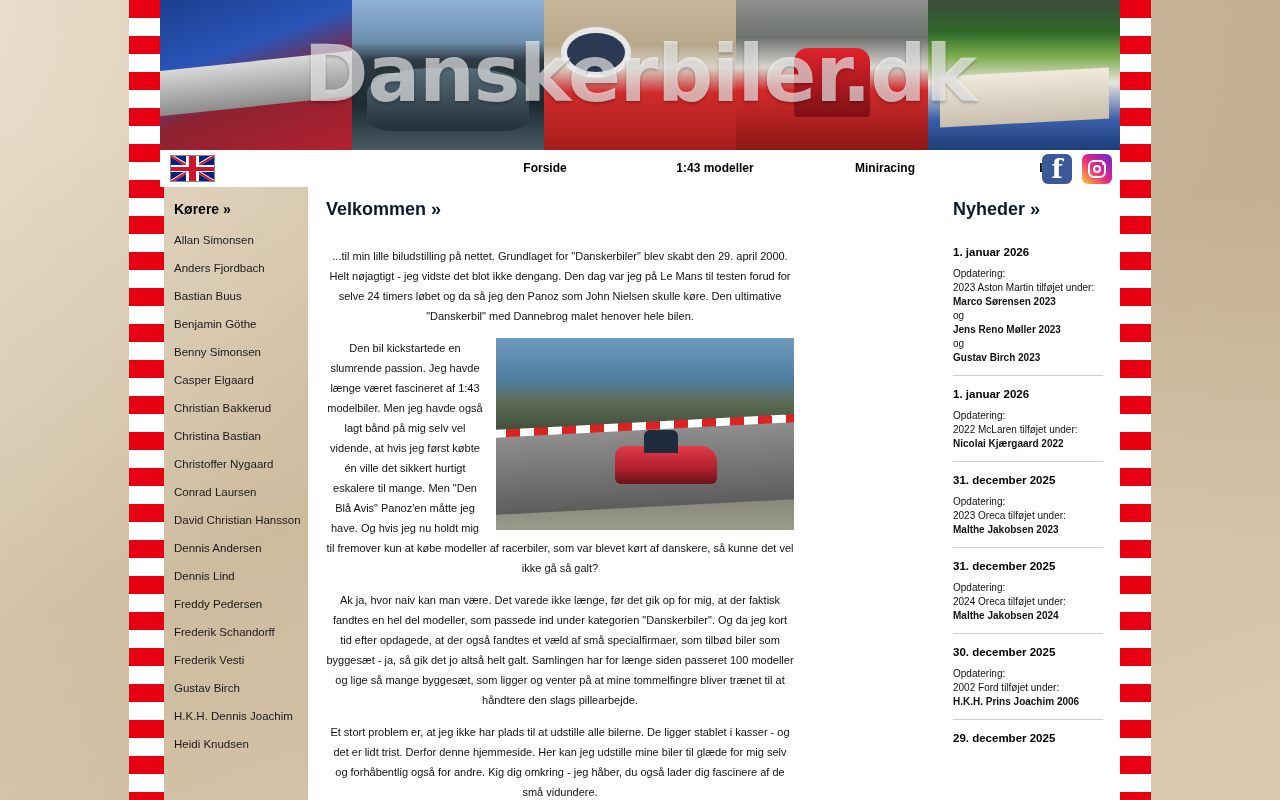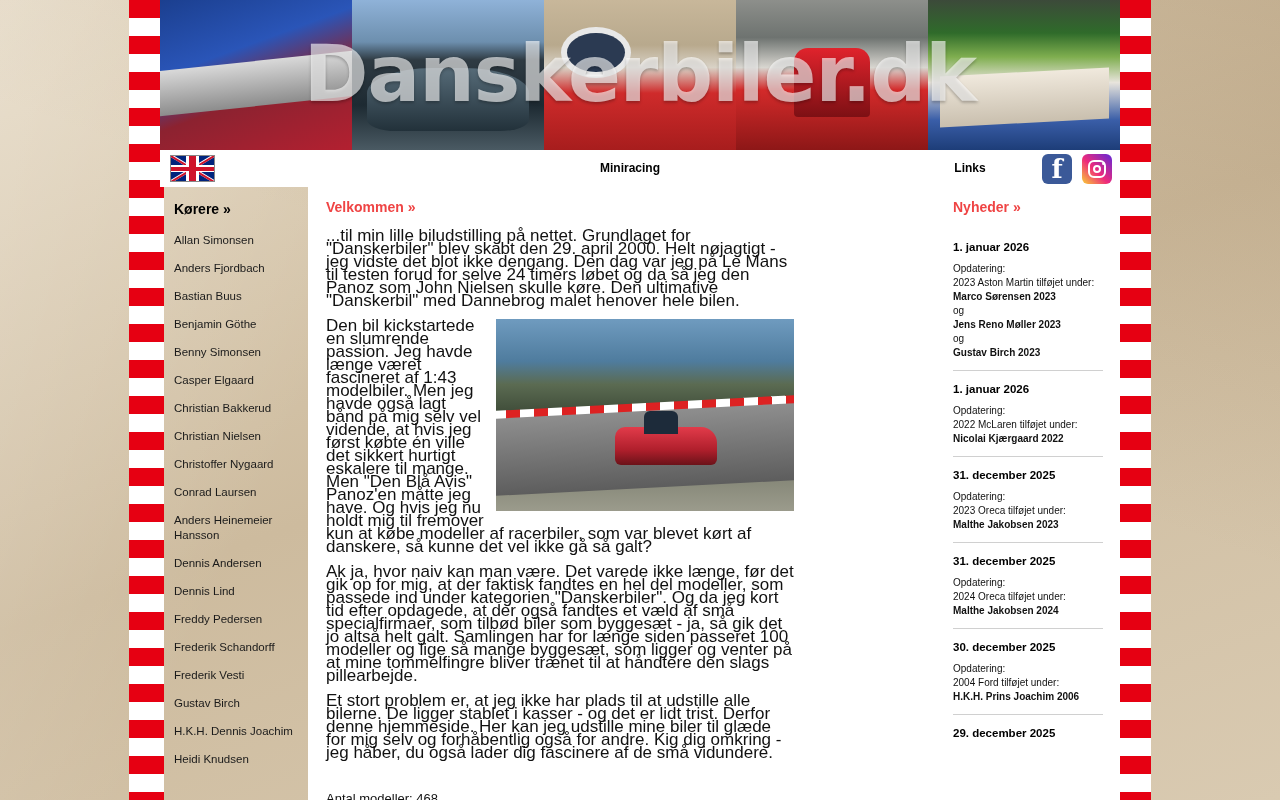--- a/index.html
+++ b/index.html
@@ -278,32 +278,32 @@
     top: 12px;
     width: 468px;
   }
   .news-col {
     position: absolute;
     left: 645px;
     top: 12px;
     width: 150px;
   }
   h2.sec-title {
-    margin: 0 0 14px 0;
-    font-size: 14px;
+    margin: 0 0 26px 0;
+    font-size: 18px;
     font-weight: bold;
-    color: #ef4444;
+    color: #0f172a;
   }
   .news-col h2.sec-title { margin-bottom: 26px; }
   .main-col p {
     margin: 0 0 12px 0;
-    font-size: 17px;
-    line-height: 13px;
+    font-size: 11px;
+    line-height: 20px;
     color: #111;
-    text-align: left;
+    text-align: center;
   }
   .intro-wrap:after { content: ""; display: block; clear: both; }
   .photo {
     float: right;
     width: 298px;
     height: 192px;
     margin: 0 0 6px 12px;
     background: linear-gradient(180deg,#6f9bbf 0%,#4f7c9e 22%,#5b6b52 34%,#3d4a37 50%,#6b6f5f 62%,#9b9b8c 100%);
     position: relative;
     overflow: hidden;
@@ -392,20 +392,22 @@
       <div class="d1"></div>
         <div class="d2"></div>
       <div class="d1r"></div>
         <div class="d2r"></div>
       <div class="cross-w-h"></div>
         <div class="cross-w-v"></div>
       <div class="cross-r-h"></div>
         <div class="cross-r-v"></div>
     </div>
     <div class="nav-links">
+      <a href="#">Forside</a>
+      <a href="#">1:43 modeller</a>
       <a href="#">Miniracing</a>
       <a href="#">Links</a>
     </div>
     <div class="social">
       <div class="soc-icon soc-fb"></div>
       <div class="soc-icon soc-ig">
         <div class="ring"></div>
           <div class="lens"></div>
           <div class="dot"></div>
       </div>
@@ -432,30 +434,30 @@
         <li>
             <a href="#">Benny Simonsen</a>
           </li>
         <li>
             <a href="#">Casper Elgaard</a>
           </li>
         <li>
             <a href="#">Christian Bakkerud</a>
           </li>
         <li>
-            <a href="#">Christian Nielsen</a>
+            <a href="#">Christina Bastian</a>
           </li>
         <li>
             <a href="#">Christoffer Nygaard</a>
           </li>
         <li>
             <a href="#">Conrad Laursen</a>
           </li>
         <li>
-            <a href="#">Anders Heinemeier Hansson</a>
+            <a href="#">David Christian Hansson</a>
           </li>
         <li>
             <a href="#">Dennis Andersen</a>
           </li>
         <li>
             <a href="#">Dennis Lind</a>
           </li>
         <li>
             <a href="#">Freddy Pedersen</a>
           </li>
@@ -547,21 +549,21 @@
             <span>2024 Oreca tilføjet under:</span><br>
             <b>Malthe Jakobsen 2024</b>
           </div>
           <hr class="news-sep">
         </div>
 
         <div class="news-item">
           <div class="news-date">30. december 2025</div>
           <div class="news-body">
             <span>Opdatering:</span><br>
-            <span>2004 Ford tilføjet under:</span><br>
+            <span>2002 Ford tilføjet under:</span><br>
             <b>H.K.H. Prins Joachim 2006</b>
           </div>
           <hr class="news-sep">
         </div>
 
         <div class="news-item">
           <div class="news-date">29. december 2025</div>
         </div>
       </div>
 

